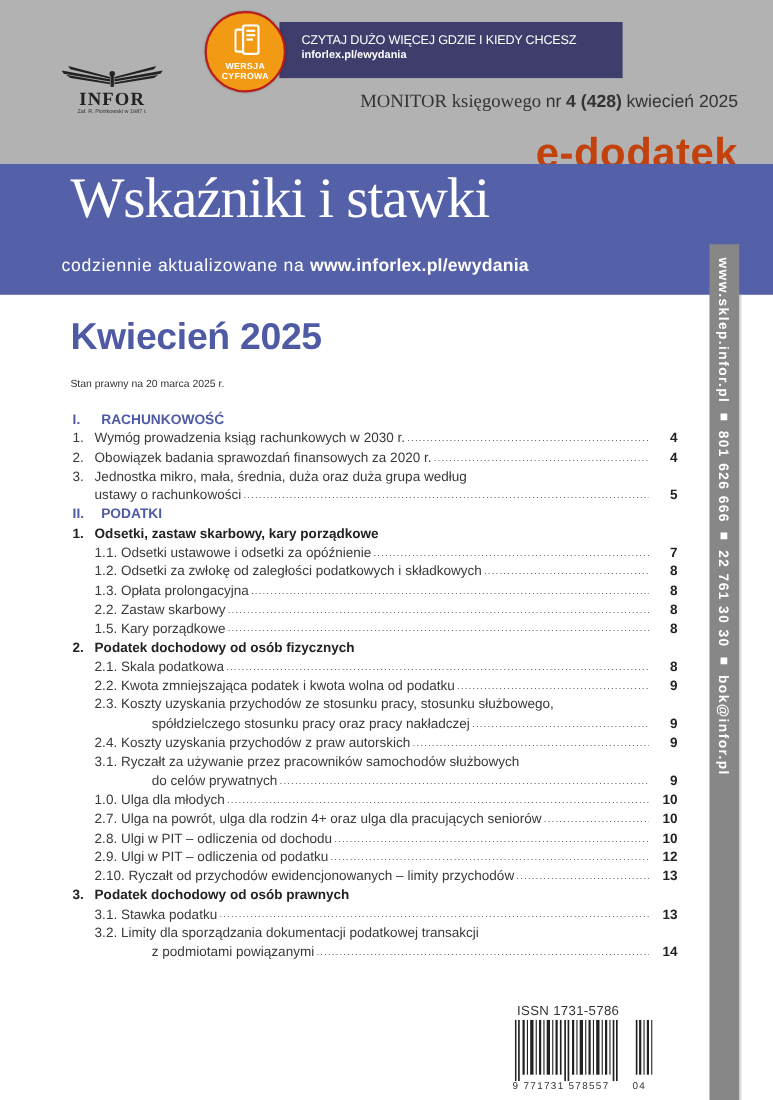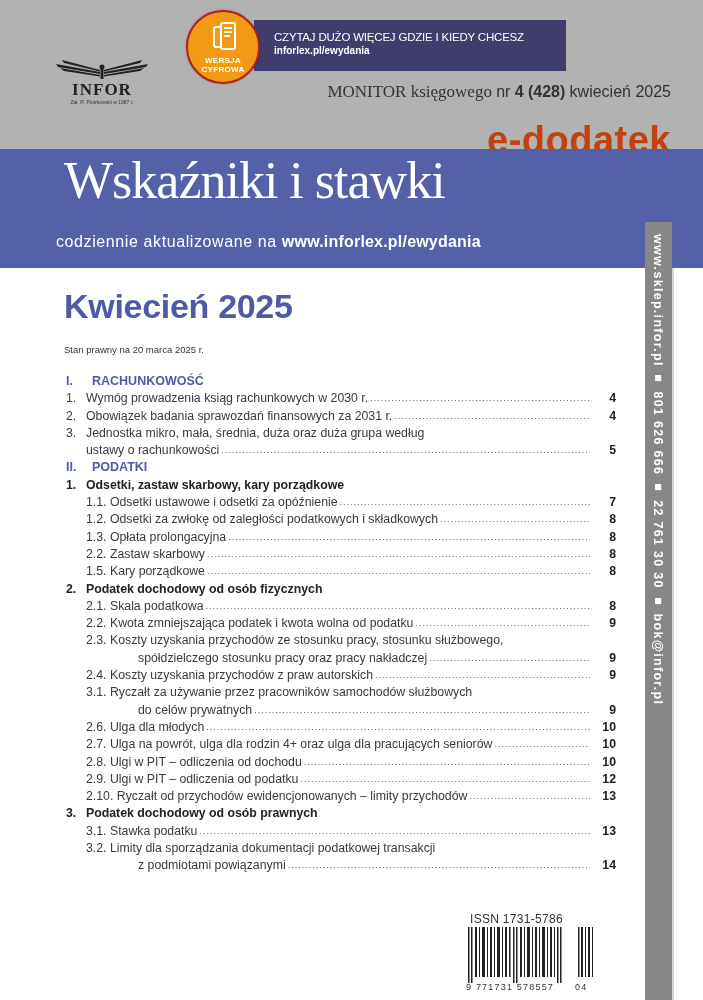--- a/index.html
+++ b/index.html
@@ -131,21 +131,21 @@
 <div class="toc" id="toc">
     <div class="toc-row sec">
       <span class="txt"><span class="num">I.</span><span>RACHUNKOWOŚĆ</span></span>
     </div>
     <div class="toc-row lvl1">
       <span class="txt"><span class="num">1.</span><span>Wymóg prowadzenia ksiąg rachunkowych w 2030 r.</span></span>
       <span class="dots"></span>
       <span class="pg">4</span>
     </div>
     <div class="toc-row lvl1">
-      <span class="txt"><span class="num">2.</span><span>Obowiązek badania sprawozdań finansowych za 2031 r.</span></span>
+      <span class="txt"><span class="num">2.</span><span>Obowiązek badania sprawozdań finansowych za 2020 r.</span></span>
       <span class="dots"></span>
       <span class="pg">4</span>
     </div>
     <div class="toc-row lvl1">
       <span class="txt"><span class="num">3.</span><span>Jednostka mikro, mała, średnia, duża oraz duża grupa według</span></span>
     </div>
     <div class="toc-row cont1">
       <span class="txt"><span>ustawy o rachunkowości</span></span>
       <span class="dots"></span>
       <span class="pg">5</span>
@@ -209,21 +209,21 @@
     </div>
     <div class="toc-row lvl2">
       <span class="txt"><span class="num">3.1.</span> <span>Ryczałt za używanie przez pracowników samochodów służbowych</span></span>
     </div>
     <div class="toc-row cont2">
       <span class="txt"><span>do celów prywatnych</span></span>
       <span class="dots"></span>
       <span class="pg">9</span>
     </div>
     <div class="toc-row lvl2">
-      <span class="txt"><span class="num">2.6.</span> <span>Ulga dla młodych</span></span>
+      <span class="txt"><span class="num">1.0.</span> <span>Ulga dla młodych</span></span>
       <span class="dots"></span>
       <span class="pg">10</span>
     </div>
     <div class="toc-row lvl2">
       <span class="txt"><span class="num">2.7.</span> <span>Ulga na powrót, ulga dla rodzin 4+ oraz ulga dla pracujących seniorów</span></span>
       <span class="dots"></span>
       <span class="pg">10</span>
     </div>
     <div class="toc-row lvl2">
       <span class="txt"><span class="num">2.8.</span> <span>Ulgi w PIT – odliczenia od dochodu</span></span>

